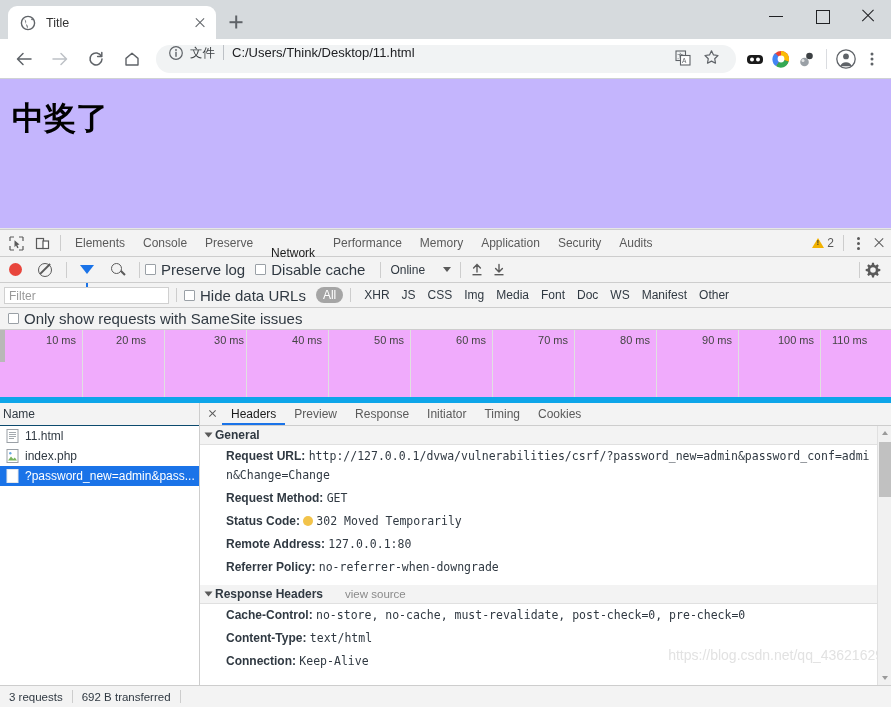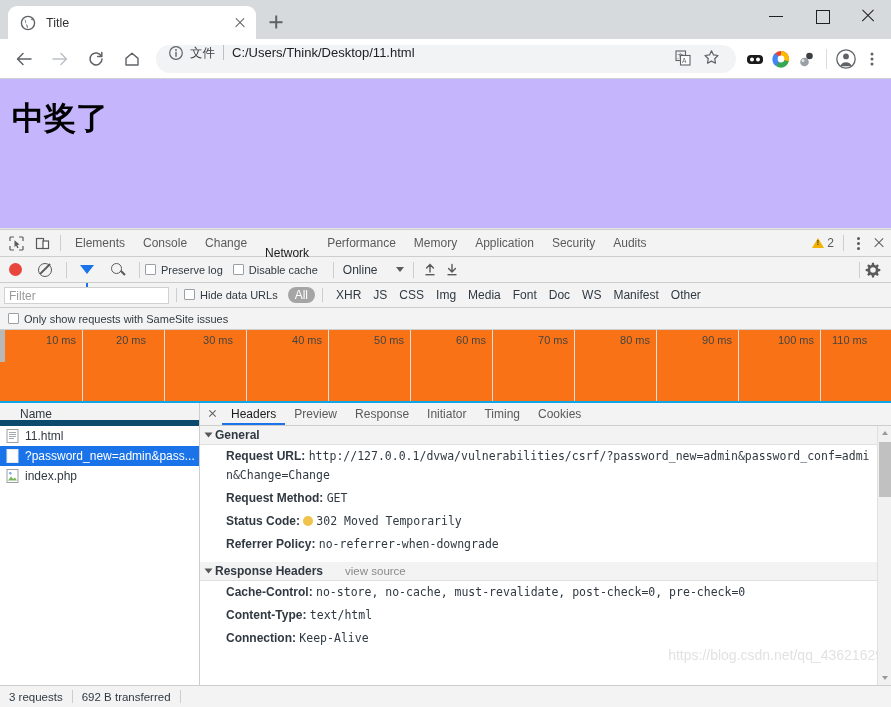--- a/index.html
+++ b/index.html
@@ -13,21 +13,21 @@
 
   
   .browser-window { width: 891px; height: 707px; display: flex; flex-direction: column; background:#fff; }
 
   .titlebar {
     height: 39px; background: #d6dadd; display: flex; align-items: flex-end;
     position: relative; flex: 0 0 39px;
   }
   .tabstrip { display: flex; align-items: flex-end; height: 39px; padding-left: 8px; }
   .tab {
-    width: 248px; height: 33px; background: #fff; border-radius: 9px 9px 0 0;
+    width: 208px; height: 33px; background: #fff; border-radius: 9px 9px 0 0;
     display: flex; align-items: center; padding: 0 8px 0 12px; position: relative; justify-content: space-between;
   }
   .tab-favicon { width: 16px; height: 16px; flex: 0 0 16px; margin-right: 10px; }
   .tab-title { flex: 1; font-size: 12.5px; color: #333; white-space: nowrap; overflow: hidden; }
   .tab-close { width: 16px; height: 16px; position: relative; flex: 0 0 16px; }
   .tab-close::before, .tab-close::after {
     content: ""; position: absolute; left: 2px; top: 7px; width: 12px; height: 1.4px; background: #5f6368;
   }
   .tab-close::before { transform: rotate(45deg); }
   .tab-close::after  { transform: rotate(-45deg); }
@@ -97,48 +97,48 @@
                  border-bottom:1px solid #cdcdcd; padding: 0 4px; flex:0 0 26px; gap:0; }
   .rec-dot { width: 13px; height: 13px; border-radius: 50%; background: #e8453c; margin: 0 7px 0 5px; }
   .clear-ico { width:14px;height:14px;border:1.6px solid #5a5a5a;border-radius:50%;position:relative;margin:0 9px;}
   .clear-ico::after{content:"";position:absolute;left:-1px;top:4.5px;width:14px;height:1.6px;background:#5a5a5a;transform:rotate(-45deg);}
   .funnel { width:0;height:0;border-left:7px solid transparent;border-right:7px solid transparent;border-top:9px solid #1a73e8;margin:0 8px;position:relative;}
   .funnel::after{content:"";position:absolute;left:-1px;top:9px;width:2px;height:4px;background:#1a73e8;}
   .magnifier { width:16px;height:16px;margin:0 8px;position:relative;}
   .magnifier::before{content:"";position:absolute;left:1px;top:1px;width:9px;height:9px;border:1.6px solid #5a5a5a;border-radius:50%;}
   .magnifier::after{content:"";position:absolute;left:10px;top:10px;width:6px;height:1.6px;background:#5a5a5a;transform:rotate(45deg);}
   .chk { width:11px;height:11px;border:1px solid #9aa0a6;background:#fff;border-radius:1px;display:inline-block;vertical-align:-1px;margin-right:5px;}
-  .cb-label { font-size:11px;color:#303942;white-space:nowrap;margin-right:10px;display:flex;align-items:flex-start;}
+  .cb-label { font-size:15px;color:#303942;white-space:nowrap;margin-right:10px;display:flex;align-items:center;}
   .select-online { display:flex;align-items:center;font-size:12px;color:#303942;margin:0 4px;white-space:nowrap;}
   .caret-down { width:0;height:0;border-left:4.5px solid transparent;border-right:4.5px solid transparent;border-top:5px solid #5a5a5a;margin-left:18px;}
   .arrow-btn { width: 22px; height: 20px; display:flex;align-items:center;justify-content:center;}
   .gear { width:16px;height:16px;margin-right:6px;}
 
   .filter-bar { height: 25px; display:flex; align-items:center; background:#f3f3f3;
                 border-bottom:1px solid #cdcdcd; padding: 0 4px; flex:0 0 25px; }
   .filter-input { width: 165px; height: 17px; background:#fff; border:1px solid #d0d0d0;
                   font-size:12px; color:#999; padding: 0 4px; line-height:17px; }
   .fb-sep { width:1px;height:14px;background:#cdcdcd;margin:0 7px; }
   .ftype { font-size:12px;color:#303942;padding:0 6px;white-space:nowrap; }
   .ftype.active { background:#a5a5a5; color:#fff; border-radius:9px; padding:1px 7px; }
 
   .samesite-bar { height: 22px; display:flex;align-items:center; background:#f3f3f3;
                   border-bottom:1px solid #cdcdcd; padding-left: 8px; flex:0 0 22px; font-size:12px; }
 
-  .overview { height: 73px; background:#f97316; border-bottom:2px solid #0ea5e9; position:relative; flex:0 0 73px; overflow:hidden;}
+  .overview { height: 73px; background:#f0abfc; border-bottom:6px solid #0ea5e9; position:relative; flex:0 0 73px; overflow:hidden;}
   .ov-ruler { position:absolute; left:0; right:0; top:0; height: 73px; }
   .ov-tick { position:absolute; top:0; bottom:0; border-left:1px solid #e0e0e0; }
   .ov-label { position:absolute; top:4px; font-size:11px; color:#444; text-align:right;
               font-family:"Liberation Sans",sans-serif; }
   .ov-leftblock { position:absolute; left:0; top:0; width:5px; height:32px; background:#b8b8b8; }
 
   .lists { flex: 1; display: flex; min-height: 0; background:#fff; }
   .name-col { width: 200px; flex: 0 0 200px; border-right: 1px solid #cdcdcd; display:flex; flex-direction:column; background:#fff;}
-  .name-head { height: 23px; line-height: 23px; font-size:12px; color:#303942; padding-left:20px;
-               border-bottom:6px solid #0c4a6e; background:#f3f3f3; flex:0 0 23px;}
+  .name-head { height: 23px; line-height: 23px; font-size:12px; color:#303942; padding-left:3px;
+               border-bottom:1px solid #0c4a6e; background:#f3f3f3; flex:0 0 23px;}
   .req-row { height: 20px; display:flex; align-items:center; padding-left:6px; font-size:12px; color:#303942; }
   .req-row.selected { background:#1a73e8; color:#fff; }
   .req-ico { width:13px;height:14px;flex:0 0 13px;margin-right:6px; }
   .req-name { white-space:nowrap; overflow:hidden; text-overflow:ellipsis; }
 
   .detail-col { flex:1; display:flex; flex-direction:column; min-width:0; background:#fff; position:relative;}
   .detail-tabs { height: 23px; display:flex; align-items:center; background:#f3f3f3;
                  border-bottom:1px solid #cdcdcd; flex:0 0 23px; padding-left:2px;}
   .dtab-close { width:20px;height:22px;position:relative; }
   .dtab-close::before,.dtab-close::after{content:"";position:absolute;left:6px;top:10px;width:9px;height:1.2px;background:#5a5a5a;}
@@ -307,21 +307,21 @@
       </div>
       <div class="dt-icon-btn">
         <svg width="15" height="15" viewBox="0 0 15 15">
           <rect x="1.5" y="2.5" width="7" height="10" fill="none" stroke="#5a5a5a" stroke-width="1.2"></rect>
           <rect x="8" y="5" width="5.5" height="7.5" fill="#fff" stroke="#5a5a5a" stroke-width="1.2"></rect>
         </svg>
       </div>
       <div class="dt-vsep"></div>
       <div class="dt-tab">Elements</div>
       <div class="dt-tab">Console</div>
-      <div class="dt-tab">Change</div>
+      <div class="dt-tab">Preserve</div>
       <div class="dt-tab active">Network</div>
       <div class="dt-tab">Performance</div>
       <div class="dt-tab">Memory</div>
       <div class="dt-tab">Application</div>
       <div class="dt-tab">Security</div>
       <div class="dt-tab">Audits</div>
       <div class="dt-spacer"></div>
       <div class="dt-warn">
         <span class="warn-tri"></span>
         <span>2</span>
@@ -413,21 +413,21 @@
         <div class="ov-tick" style="left:246px"></div>
         <div class="ov-tick" style="left:328px"></div>
         <div class="ov-tick" style="left:410px"></div>
         <div class="ov-tick" style="left:492px"></div>
         <div class="ov-tick" style="left:574px"></div>
         <div class="ov-tick" style="left:656px"></div>
         <div class="ov-tick" style="left:738px"></div>
         <div class="ov-tick" style="left:820px"></div>
         <div class="ov-label" style="left:12px; width:64px">10 ms</div>
         <div class="ov-label" style="left:82px; width:64px">20 ms</div>
-        <div class="ov-label" style="left:169px; width:64px">30 ms</div>
+        <div class="ov-label" style="left:180px; width:64px">30 ms</div>
         <div class="ov-label" style="left:258px; width:64px">40 ms</div>
         <div class="ov-label" style="left:340px; width:64px">50 ms</div>
         <div class="ov-label" style="left:422px; width:64px">60 ms</div>
         <div class="ov-label" style="left:504px; width:64px">70 ms</div>
         <div class="ov-label" style="left:586px; width:64px">80 ms</div>
         <div class="ov-label" style="left:668px; width:64px">90 ms</div>
         <div class="ov-label" style="left:750px; width:64px">100 ms</div>
         <div class="ov-label" style="left:832px; width:64px; text-align:left">110 ms</div>
       </div>
     </div>
@@ -438,41 +438,41 @@
         <div class="name-head">Name</div>
 
         <div class="req-row">
           <span class="req-ico">
             <svg width="13" height="14" viewBox="0 0 13 14">
                 <rect x="1" y="0.5" width="11" height="13" fill="#fff" stroke="#9aa0a6" stroke-width="1"></rect>
                 <path d="M3 3.5h7M3 5.5h7M3 7.5h7M3 9.5h5" stroke="#9aa0a6" stroke-width="0.9"></path>
               </svg>
           </span>
           <span class="req-name">11.html</span>
-        </div>
-
-        <div class="req-row selected">
-          <span class="req-ico">
-            <svg width="13" height="14" viewBox="0 0 13 14">
-                <rect x="1" y="0.5" width="11" height="13" fill="#fff" stroke="#e8e8e8" stroke-width="1"></rect>
-              </svg>
-          </span>
-          <span class="req-name">?password_new=admin&amp;pass...</span>
         </div>
 
         <div class="req-row">
           <span class="req-ico">
             <svg width="13" height="14" viewBox="0 0 13 14">
                 <rect x="1" y="0.5" width="11" height="13" fill="#fff" stroke="#9aa0a6" stroke-width="1"></rect>
                 <path d="M2 11.5l3-4 2.2 2.6 1.6-1.6 2.2 3z" fill="#79b35b"></path>
                 <circle cx="4.3" cy="4.3" r="1.2" fill="#6aa8e0"></circle>
               </svg>
           </span>
           <span class="req-name">index.php</span>
         </div>
+
+        <div class="req-row selected">
+          <span class="req-ico">
+            <svg width="13" height="14" viewBox="0 0 13 14">
+                <rect x="1" y="0.5" width="11" height="13" fill="#fff" stroke="#e8e8e8" stroke-width="1"></rect>
+              </svg>
+          </span>
+          <span class="req-name">?password_new=admin&amp;pass...</span>
+        </div>
       </div>
 
       <div class="detail-col">
         <div class="detail-tabs">
           <div class="dtab-close"></div>
           <div class="dtab active">Headers</div>
           <div class="dtab">Preview</div>
           <div class="dtab">Response</div>
           <div class="dtab">Initiator</div>
           <div class="dtab">Timing</div>
@@ -492,20 +492,24 @@
           </div>
           <div class="hdr-row">
             <span class="hdr-key">Request Method:</span>
             <span class="hdr-val">GET</span>
           </div>
           <div class="hdr-row">
             <span class="hdr-key">Status Code:</span>
             <span class="status-dot"></span><span class="hdr-val">302 Moved Temporarily</span>
           </div>
           <div class="hdr-row">
+            <span class="hdr-key">Remote Address:</span>
+            <span class="hdr-val">127.0.0.1:80</span>
+          </div>
+          <div class="hdr-row">
             <span class="hdr-key">Referrer Policy:</span>
             <span class="hdr-val">no-referrer-when-downgrade</span>
           </div>
 
           <div class="sect-head" style="margin-top:6px">
             <span class="tri"></span>
             <span>Response Headers</span>
             <span class="view-source">view source</span>
           </div>
 

